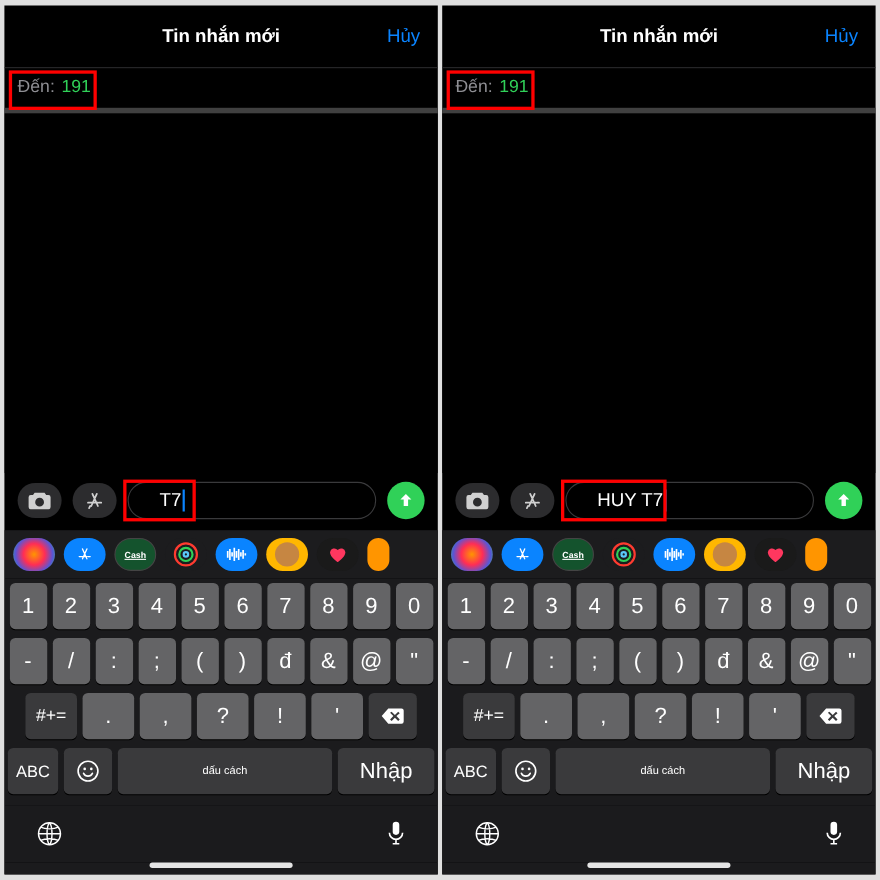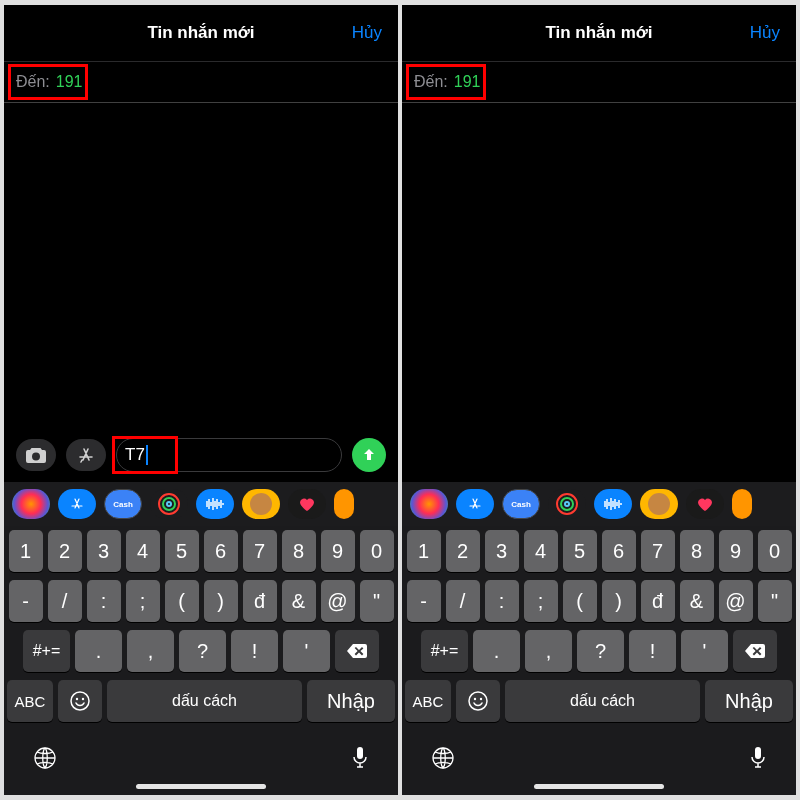--- a/index.html
+++ b/index.html
@@ -41,21 +41,21 @@
     right: 16px;
     color: #0a84ff;
     font-size: 17px;
   }
   .to-row {
     display: flex;
     align-items: center;
     gap: 6px;
     padding: 10px 12px;
     border-top: 1px solid #2a2a2c;
-    border-bottom: 1px solid #404040;
+    border-bottom: 5px solid #404040;
     position: relative;
     height: 42px;
   }
   .to-label { color: #8e8e93; font-size: 16px; }
   .to-value { color: #30d158; font-size: 16px; text-align: center; }
   .red-box {
     border: 3px solid #ff0000;
     position: absolute;
     pointer-events: none;
   }
@@ -79,21 +79,21 @@
   }
   .cam-chip { width: 40px; }
   .apps-chip { width: 40px; }
   .text-pill {
     flex: 1;
     height: 34px;
     border: 1px solid #3a3a3c;
     border-radius: 17px;
     display: flex;
     align-items: center;
-    padding: 0 8px;
+    padding: 0 28px;
     font-size: 17px;
     position: relative;
   }
   .cursor {
     display: inline-block;
     width: 2px;
     height: 20px;
     background: #0a84ff;
     vertical-align: middle;
     margin-left: 1px;
@@ -123,21 +123,21 @@
     border-radius: 15px;
     display: flex;
     align-items: center;
     justify-content: center;
     font-size: 10px;
     font-weight: 600;
     flex-shrink: 0;
   }
   .ai-photos { background: radial-gradient(circle,#ff9500,#ff2d55 40%,#5856d6 70%,#30d158); }
   .ai-appstore { background: #0a84ff; }
-  .ai-cash { background: #3b82f6; border:1px solid #444; color:#fff; font-size:8px; }
+  .ai-cash { background: #14532d; border:1px solid #444; color:#fff; font-size:8px;text-decoration:underline; }
   .ai-fitness { background: #1c1c1e; }
   .ai-audio { background: #0a84ff; }
   .ai-memoji { background: #ffb700; }
   .ai-heart { background: #1a1a1a; }
   .rings { position: relative; width:22px; height:22px; }
   .rings .r { position:absolute; border-radius:50%; border:2px solid; }
   .rings .r1 { width:22px;height:22px;border-color:#ff3b30; top:0;left:0;}
   .rings .r2 { width:14px;height:14px;border-color:#30d158; top:4px;left:4px;}
   .rings .r3 { width:6px;height:6px;border-color:#5ac8fa; top:8px;left:8px;}
 
@@ -161,21 +161,21 @@
     justify-content: center;
     font-size: 20px;
     box-shadow: 0 1px 0 #000;
   }
   .key.dark { background: #3a3a3c; }
   .k10 { width: 34px; }
   .kwide { width: 47px; }
   .kshift { width: 47px; font-size: 16px; }
   .kdel { width: 44px; }
   .kabc { width: 46px; font-size:15px; }
-  .kspace { flex: 1; font-size:16px; }
+  .kspace { flex: 1; font-size:10px; }
   .kreturn { width: 88px; font-size:20px; }
   .kemoji { width: 44px;}
 
   .bottom {
     height: 52px;
     background: #1b1b1d;
     display: flex;
     align-items: center;
     justify-content: space-between;
     padding: 0 28px;
@@ -336,20 +336,42 @@
     <span class="title">Tin nhắn mới</span>
     <span class="cancel">Hủy</span>
   </div>
   <div class="to-row">
     <span class="to-label">Đến:</span>
     <span class="to-value">191</span>
     <div class="red-box"></div>
   </div>
   <div class="conversation"></div>
 
+  <div class="input-bar">
+    <div class="chip cam-chip">
+      <svg width="22" height="18" viewBox="0 0 22 18">
+          <path fill="#d0d0d0" d="M3 4h2l1.5-2h9L17 4h2a2 2 0 0 1 2 2v9a2 2 0 0 1-2 2H3a2 2 0 0 1-2-2V6a2 2 0 0 1 2-2zm8 2.5A4 4 0 1 0 11 14.5 4 4 0 0 0 11 6.5z"></path>
+        </svg>
+    </div>
+    <div class="chip apps-chip">
+      <svg width="20" height="20" viewBox="0 0 20 20">
+          <path fill="none" stroke="#d0d0d0" stroke-width="1.6" stroke-linecap="round" d="M7 15l5-11M13 15L8 4M4 12h9M14 12h2M6 15l-1 2"></path>
+        </svg>
+    </div>
+    <div class="text-pill">
+      <span>HUY T7</span>
+        <span class="cursor"></span>
+      <div class="red-box" style="left:-5px;top:-3px;width:96px;height:38px;"></div>
+    </div>
+    <div class="send-btn">
+      <svg width="18" height="18" viewBox="0 0 18 18">
+          <path fill="#fff" d="M9 3l5 5h-3v6H7V8H4z"></path>
+        </svg>
+    </div>
+  </div>
 
   <div class="app-strip">
     <div class="app-icon ai-photos"></div>
     <div class="app-icon ai-appstore">
       <svg width="16" height="16" viewBox="0 0 16 16">
           <path stroke="#fff" stroke-width="1.2" stroke-linecap="round" fill="none" d="M6 12l4-9M10 12L6 3M3 10h7M11 10h2"></path>
         </svg>
     </div>
     <div class="app-icon ai-cash">
         <span style="font-size:7px"></span>

